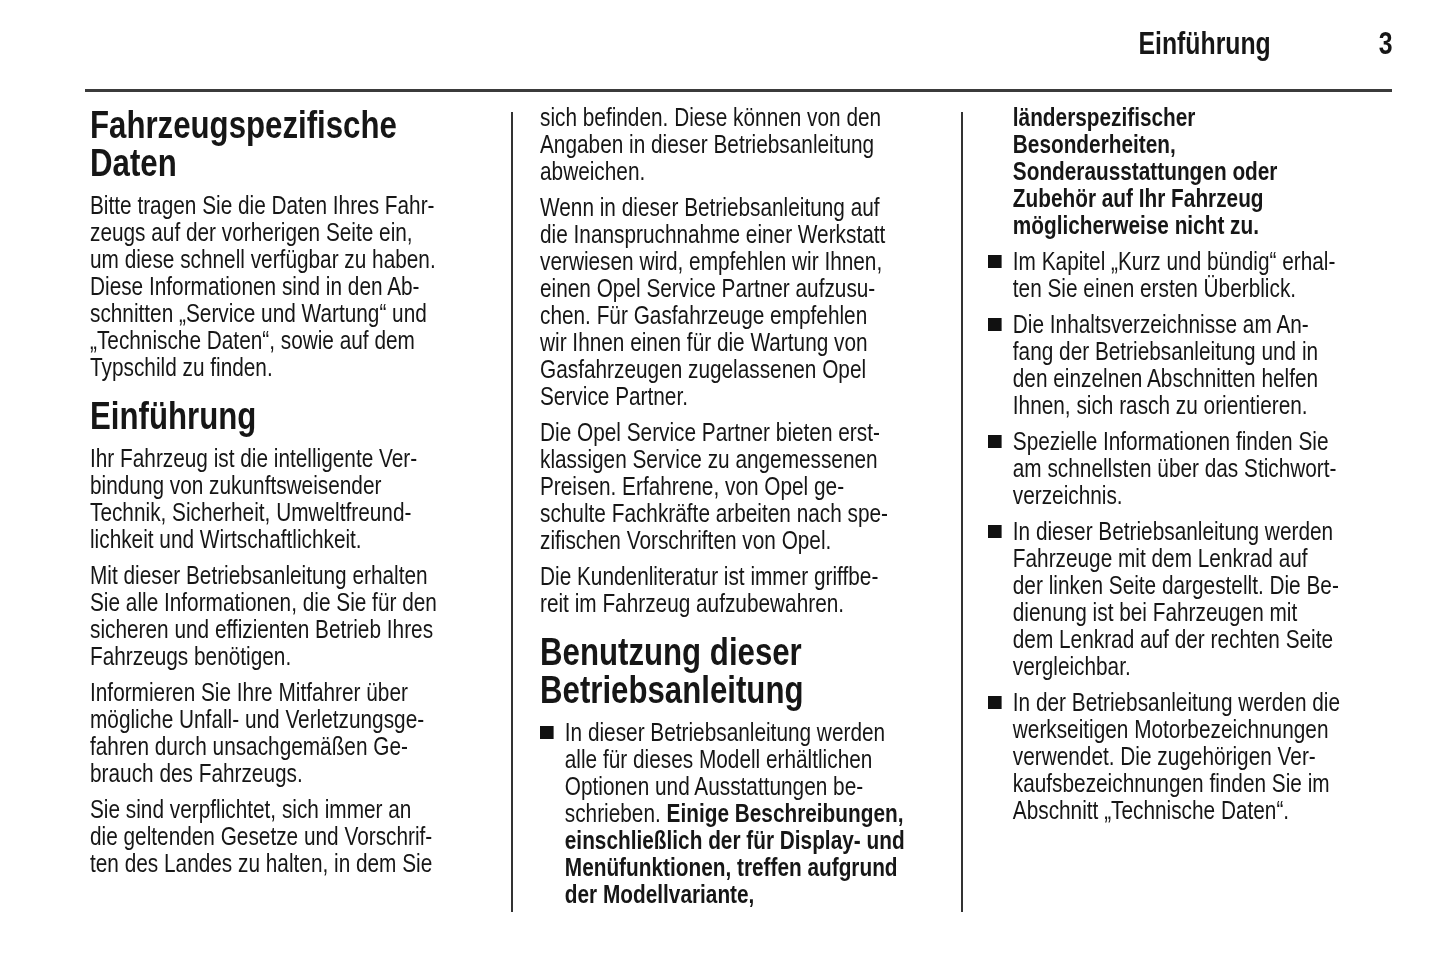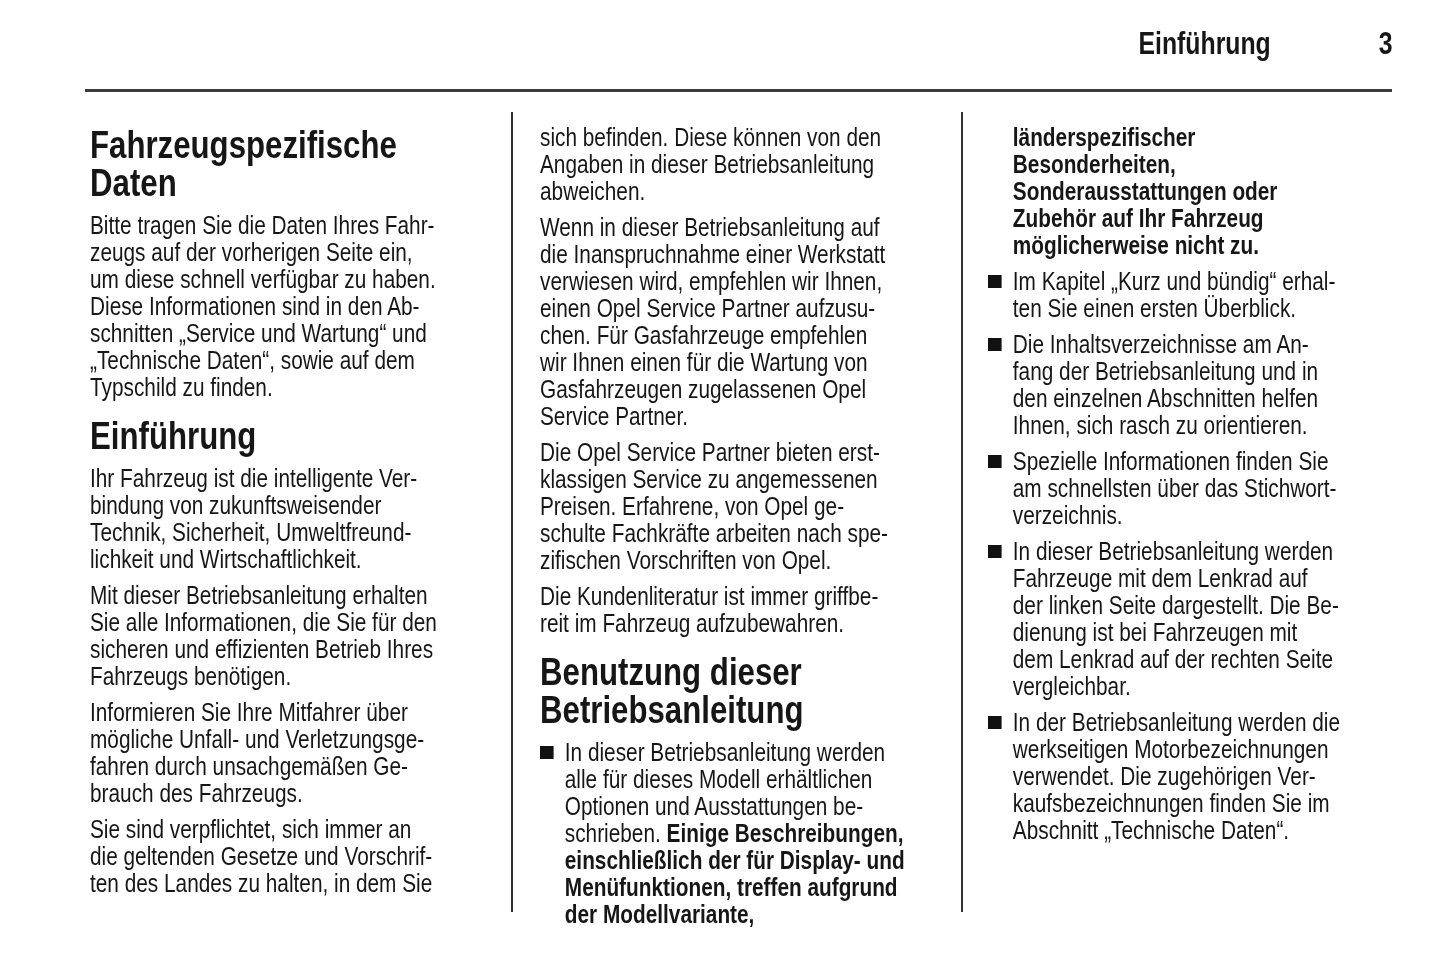--- a/index.html
+++ b/index.html
@@ -44,21 +44,21 @@
   .vsep {
     position: absolute;
     top: 112px;
     height: 800px;
     width: 2px;
     background: #333333;
   }
   .vsep.s1 { left: 511px; }
   .vsep.s2 { left: 961px; }
 
-  .col { position: absolute; top: 124px; }
+  .col { position: absolute; top: 104px; }
   .col.c1 { left: 90px; }
   .col.c2 { left: 540px; }
   .col.c3 { left: 988px; }
   .col-inner {
     width: 505px;
     transform: scaleX(0.8);
     transform-origin: 0 0;
     font-size: 26px;
     line-height: 27px;
   }

